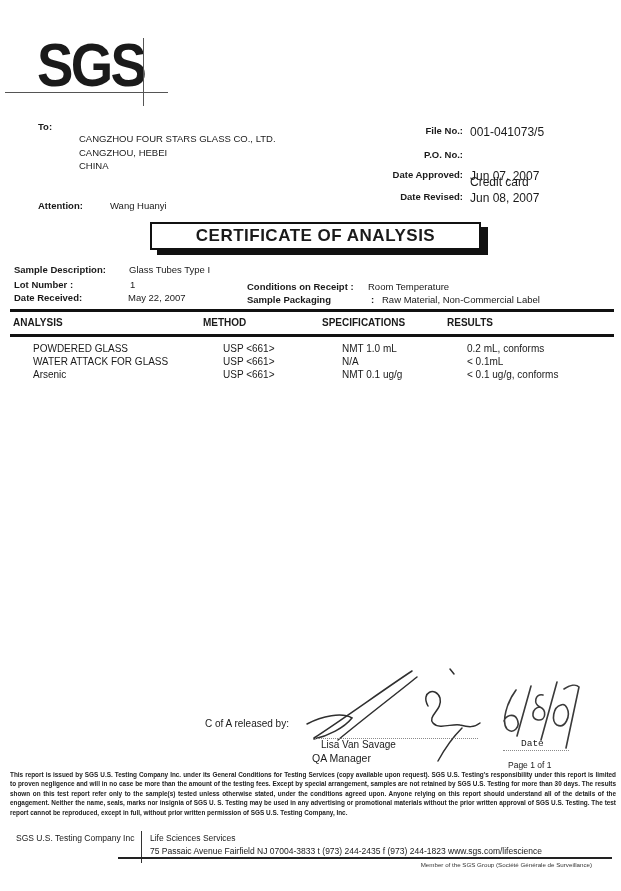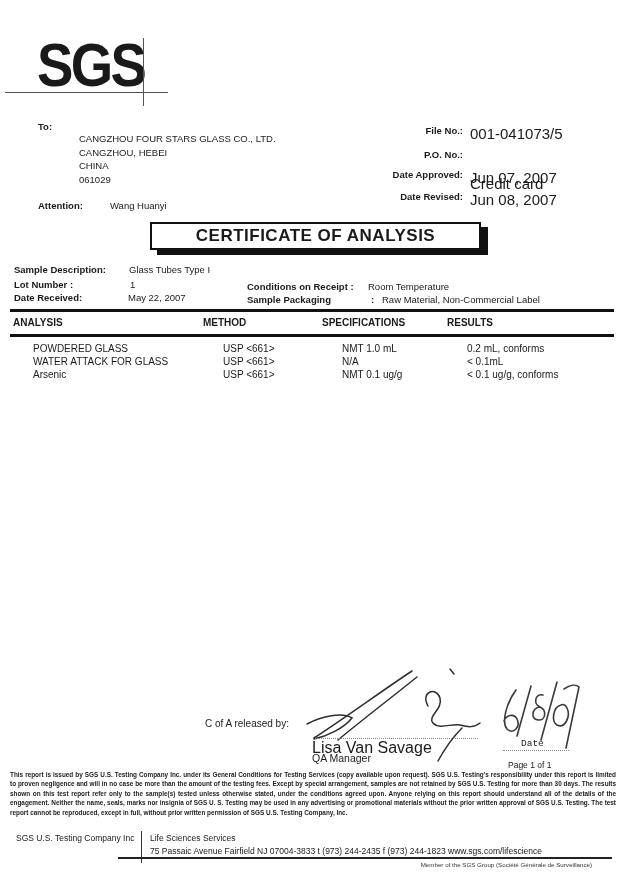--- a/index.html
+++ b/index.html
@@ -13,21 +13,21 @@
   .b{font-weight:bold;}
   
   .logo-text{left:37px;top:36px;font-size:62px;font-weight:bold;line-height:58px;letter-spacing:-3px;transform:scaleX(.88);transform-origin:left top;}
   .logo-hline{left:5px;top:92px;width:163px;height:1px;background:#555;}
   .logo-vline{left:143px;top:38px;width:1px;height:68px;background:#555;}
   
   .fs10{font-size:9.5px;}
   .addr{left:79px;top:132px;font-size:9.5px;line-height:13.5px;}
   
   .meta-label{left:330px;width:133px;text-align:right;font-size:9.5px;font-weight:bold;}
-  .meta-value{left:470px;font-size:15px;}
+  .meta-value{left:470px;font-size:12px;}
   
   .cert-box{left:150px;top:222px;width:327px;height:24px;background:#fff;border:2px solid #111;
     box-shadow:7px 5px 0 #111;text-align:center;font-size:17px;font-weight:bold;line-height:24px;letter-spacing:.5px;}
   
   .rule{left:10px;width:604px;height:3px;background:#111;}
   .cell{position:absolute;font-size:10px;white-space:nowrap;margin-left:20px;}
   .hcell{position:absolute;font-size:10px;font-weight:bold;white-space:nowrap;}
   .c0{left:13px;}.c1{left:203px;}.c2{left:322px;}.c3{left:447px;}
   .hrow{top:317px;}
   .r0{top:343px;}.r1{top:356px;}.r2{top:369px;}
@@ -50,21 +50,20 @@
 
   <div class="abs logo-text">SGS</div>
   <div class="abs logo-hline"></div>
   <div class="abs logo-vline"></div>
 
   <div class="abs b fs10" style="left:38px;top:121px;">To:</div>
   <div class="abs addr">
     <div>CANGZHOU FOUR STARS GLASS CO., LTD.</div>
     <div>CANGZHOU, HEBEI</div>
     <div>CHINA</div>
-    <div>061029</div>
   </div>
   <div class="abs b fs10" style="left:38px;top:200px;">Attention:</div>
   <div class="abs fs10" style="left:110px;top:200px;">Wang Huanyi</div>
 
   <div class="abs meta-label" style="top:125px;">File No.:</div>
   <div class="abs meta-value" style="top:125px;">001-041073/5</div>
   <div class="abs meta-label" style="top:149px;">P.O. No.:</div>
   <div class="abs meta-value" style="top:149px;margin-top:26px;">Credit card</div>
   <div class="abs meta-label" style="top:169px;">Date Approved:</div>
   <div class="abs meta-value" style="top:169px;">Jun 07, 2007</div>
@@ -113,21 +112,21 @@
     <g fill="none" stroke="#2f2f2f" stroke-width="1.5" stroke-linecap="round">
       <path d="M16,72 C44,54 88,22 114,5"></path>
       <path d="M40,74 C64,54 98,28 119,11"></path>
       <path d="M9,58 C24,50 44,46 54,52 C46,62 30,70 16,73"></path>
       <path d="M130,40 C122,26 138,20 142,32 C145,44 129,50 135,57 C141,64 155,57 162,59 C170,61 176,62 182,57"></path>
       <path d="M164,62 C154,72 146,84 140,95"></path>
       <path d="M152,3 L156,8"></path>
     </g>
   </svg>
   <div class="abs dotline" style="left:315px;top:737px;width:163px;"></div>
-  <div class="abs" style="left:312px;top:739px;font-size:16px;">Lisa Van Savage</div>
+  <div class="abs" style="left:321px;top:739px;font-size:10px;">Lisa Van Savage</div>
   <div class="abs" style="left:312px;top:752px;font-size:10.5px;">QA Manager</div>
 
   <svg class="date-svg" width="88" height="88" viewBox="0 0 88 88">
     <g fill="none" stroke="#3a3a3a" stroke-width="1.6" stroke-linecap="round">
       <path d="M22,14 C13,26 7,46 13,53 C19,59 27,51 23,43 C20,37 12,39 10,45"></path>
       <path d="M37,10 L23,60"></path>
       <path d="M49,19 C41,17 39,28 46,31 C53,34 52,45 44,44 C36,43 38,32 46,31"></path>
       <path d="M63,6 L47,64"></path>
       <path d="M67,29 C59,31 57,45 63,49 C71,53 77,40 73,32 C71,28 69,28 67,29"></path>
       <path d="M70,13 C76,9 82,8 85,11 L72,72"></path>

